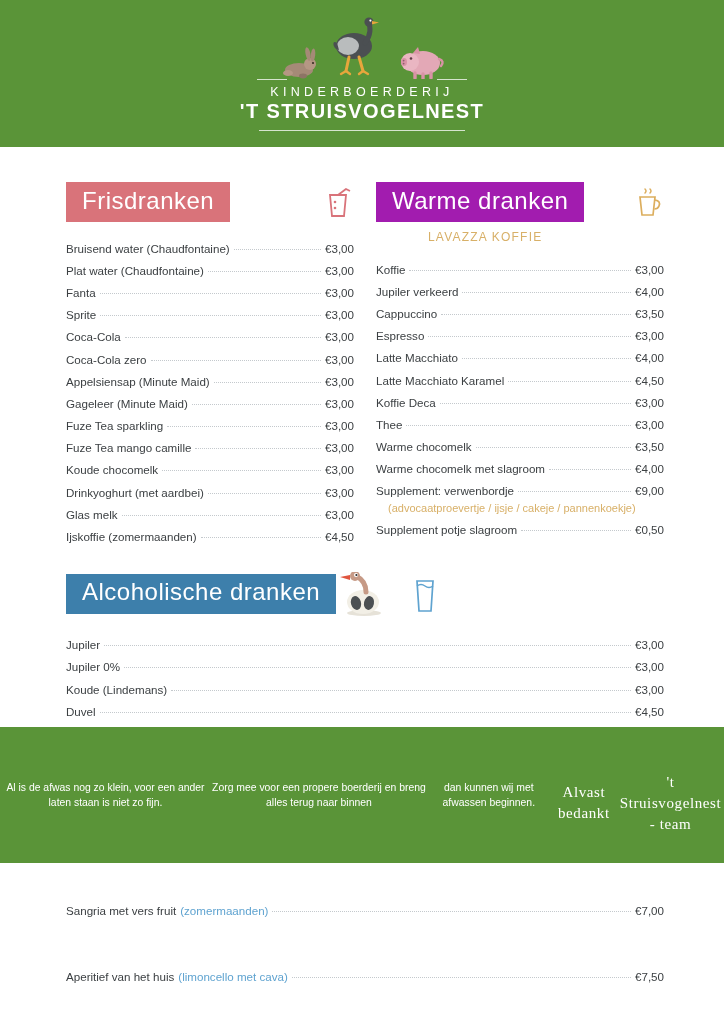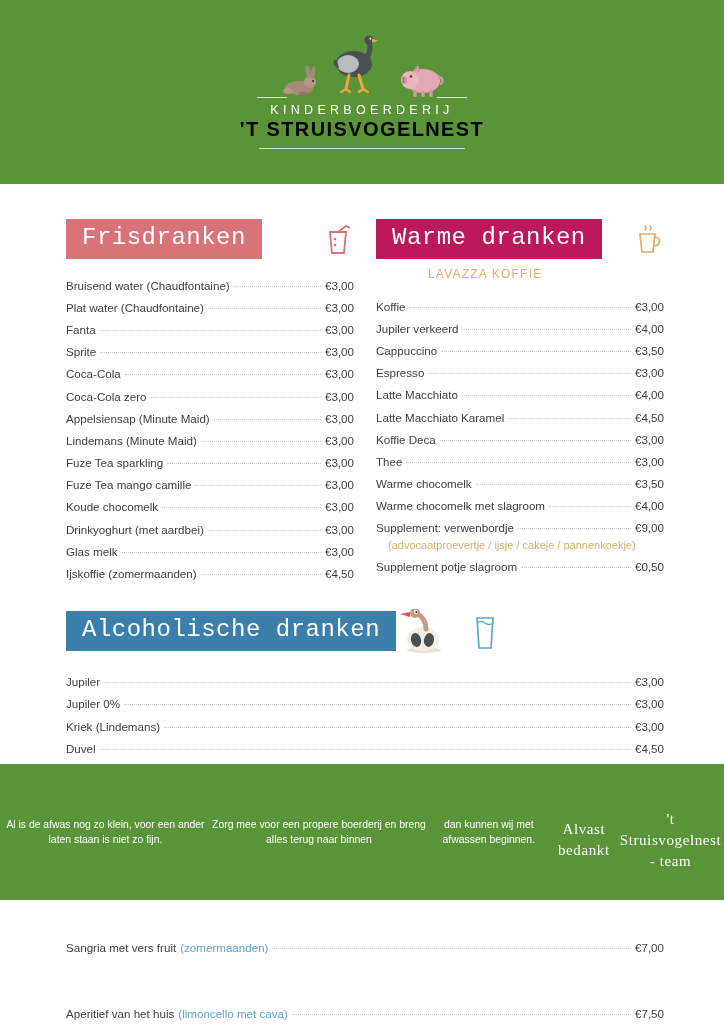--- a/index.html
+++ b/index.html
@@ -7,21 +7,21 @@
   body {
     font-family:"Liberation Sans", sans-serif;
     background:#ffffff;
     color:#3c4043;
     position:relative;
     overflow:hidden;
   }
 
   
   .header-band{
-    height:184px;
+    height:147px;
     background:#5a9438;
     display:flex;
     align-items:center;
     justify-content:center;
     position:relative;
   }
   .logo-wrap{
     display:flex;
     flex-direction:column;
     align-items:center;
@@ -48,21 +48,21 @@
   .logo-rule-gap{ width:150px; }
   .logo-line1{
     color:#ffffff;
     font-size:12.5px;
     letter-spacing:4.3px;
     font-weight:400;
     margin-top:5px;
     text-align:center;
   }
   .logo-line2{
-    color:#000000;
+    color:#ffffff;
     font-size:20px;
     letter-spacing:1.4px;
     font-weight:bold;
     text-align:left;
     margin-top:1px;
   }
   .logo-bottom-rule{
     width:206px;
     height:1px;
     background:rgba(255,255,255,.75);
@@ -91,25 +91,25 @@
     height:42px;
   }
   .sec-chip{
     display:inline-flex;
     align-items:center;
     padding:4px 16px 7px 16px;
     height:40px;
     color:#ffffff;
     font-size:24px;
     letter-spacing:.5px;
-    font-family:Liberation Mono, monospace;
+    font-family:Liberation Sans, sans-serif;
     font-weight:400;
   }
   .chip-pink{ background:#d9737a; }
-  .chip-gold{ background:#be185d; }
+  .chip-gold{ background:#a21caf; }
   .chip-blue{ background:#3d7fab; }
   .sec-sub{
     font-size:12px;
     letter-spacing:1.2px;
     color:#d8b068;
     margin:7px 0 0 52px;
   }
 
   .items{ margin-top:14px; }
   .item{
@@ -277,21 +277,21 @@
             <span class="nm">Coca-Cola zero</span>
             <span class="dots"></span>
             <span class="pr">€3,00</span>
           </div>
           <div class="item">
             <span class="nm">Appelsiensap (Minute Maid)</span>
             <span class="dots"></span>
             <span class="pr">€3,00</span>
           </div>
           <div class="item">
-            <span class="nm">Lindemans (Minute Maid)</span>
+            <span class="nm">Gageleer (Minute Maid)</span>
             <span class="dots"></span>
             <span class="pr">€3,00</span>
           </div>
           <div class="item">
             <span class="nm">Fuze Tea sparkling</span>
             <span class="dots"></span>
             <span class="pr">€3,00</span>
           </div>
           <div class="item">
             <span class="nm">Fuze Tea mango camille</span>
@@ -423,21 +423,21 @@
           <span class="nm">Jupiler</span>
           <span class="dots"></span>
           <span class="pr">€3,00</span>
         </div>
         <div class="item">
           <span class="nm">Jupiler 0%</span>
           <span class="dots"></span>
           <span class="pr">€3,00</span>
         </div>
         <div class="item">
-          <span class="nm">Kriek (Lindemans)</span>
+          <span class="nm">Koude (Lindemans)</span>
           <span class="dots"></span>
           <span class="pr">€3,00</span>
         </div>
         <div class="item">
           <span class="nm">Duvel</span>
           <span class="dots"></span>
           <span class="pr">€4,50</span>
         </div>
         <div class="item">
           <span class="nm">Leffe donker / blond</span>

